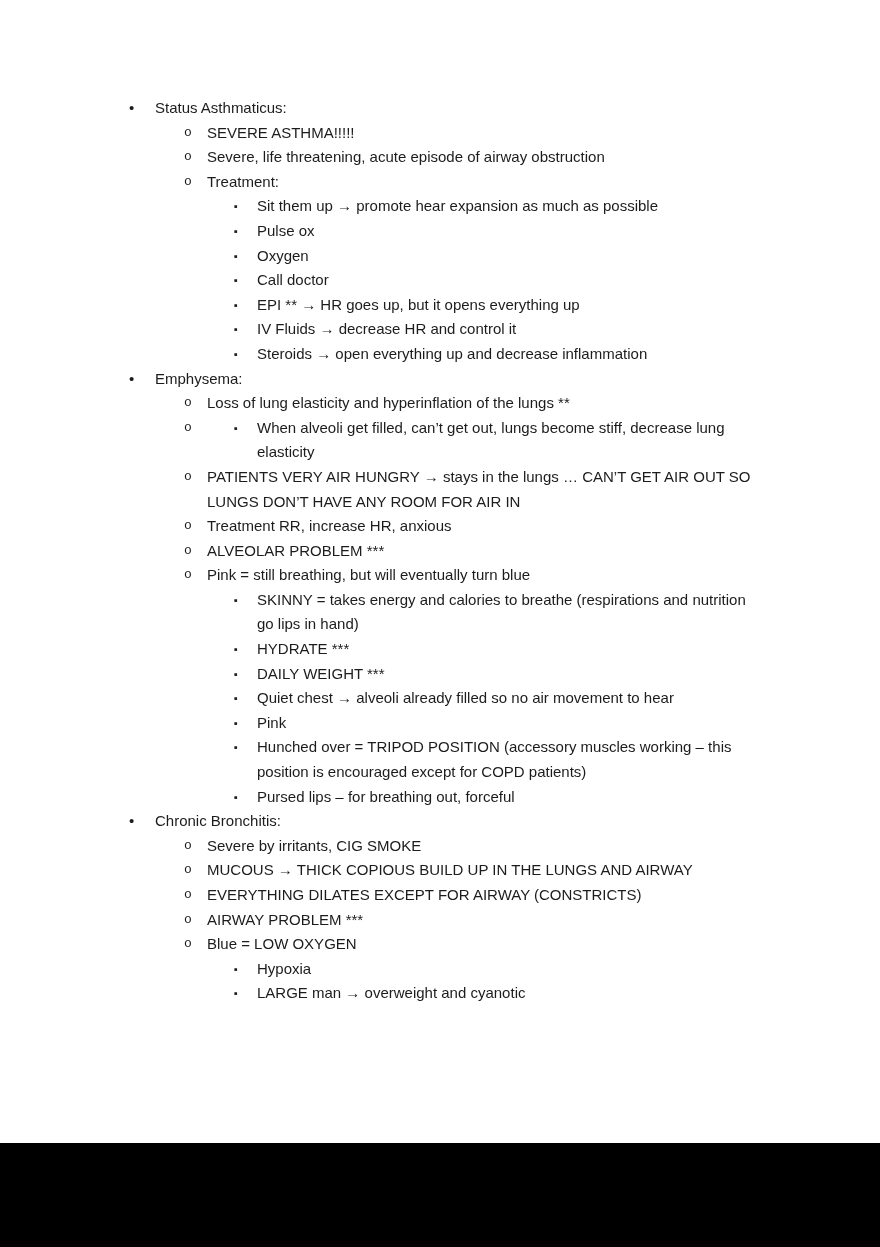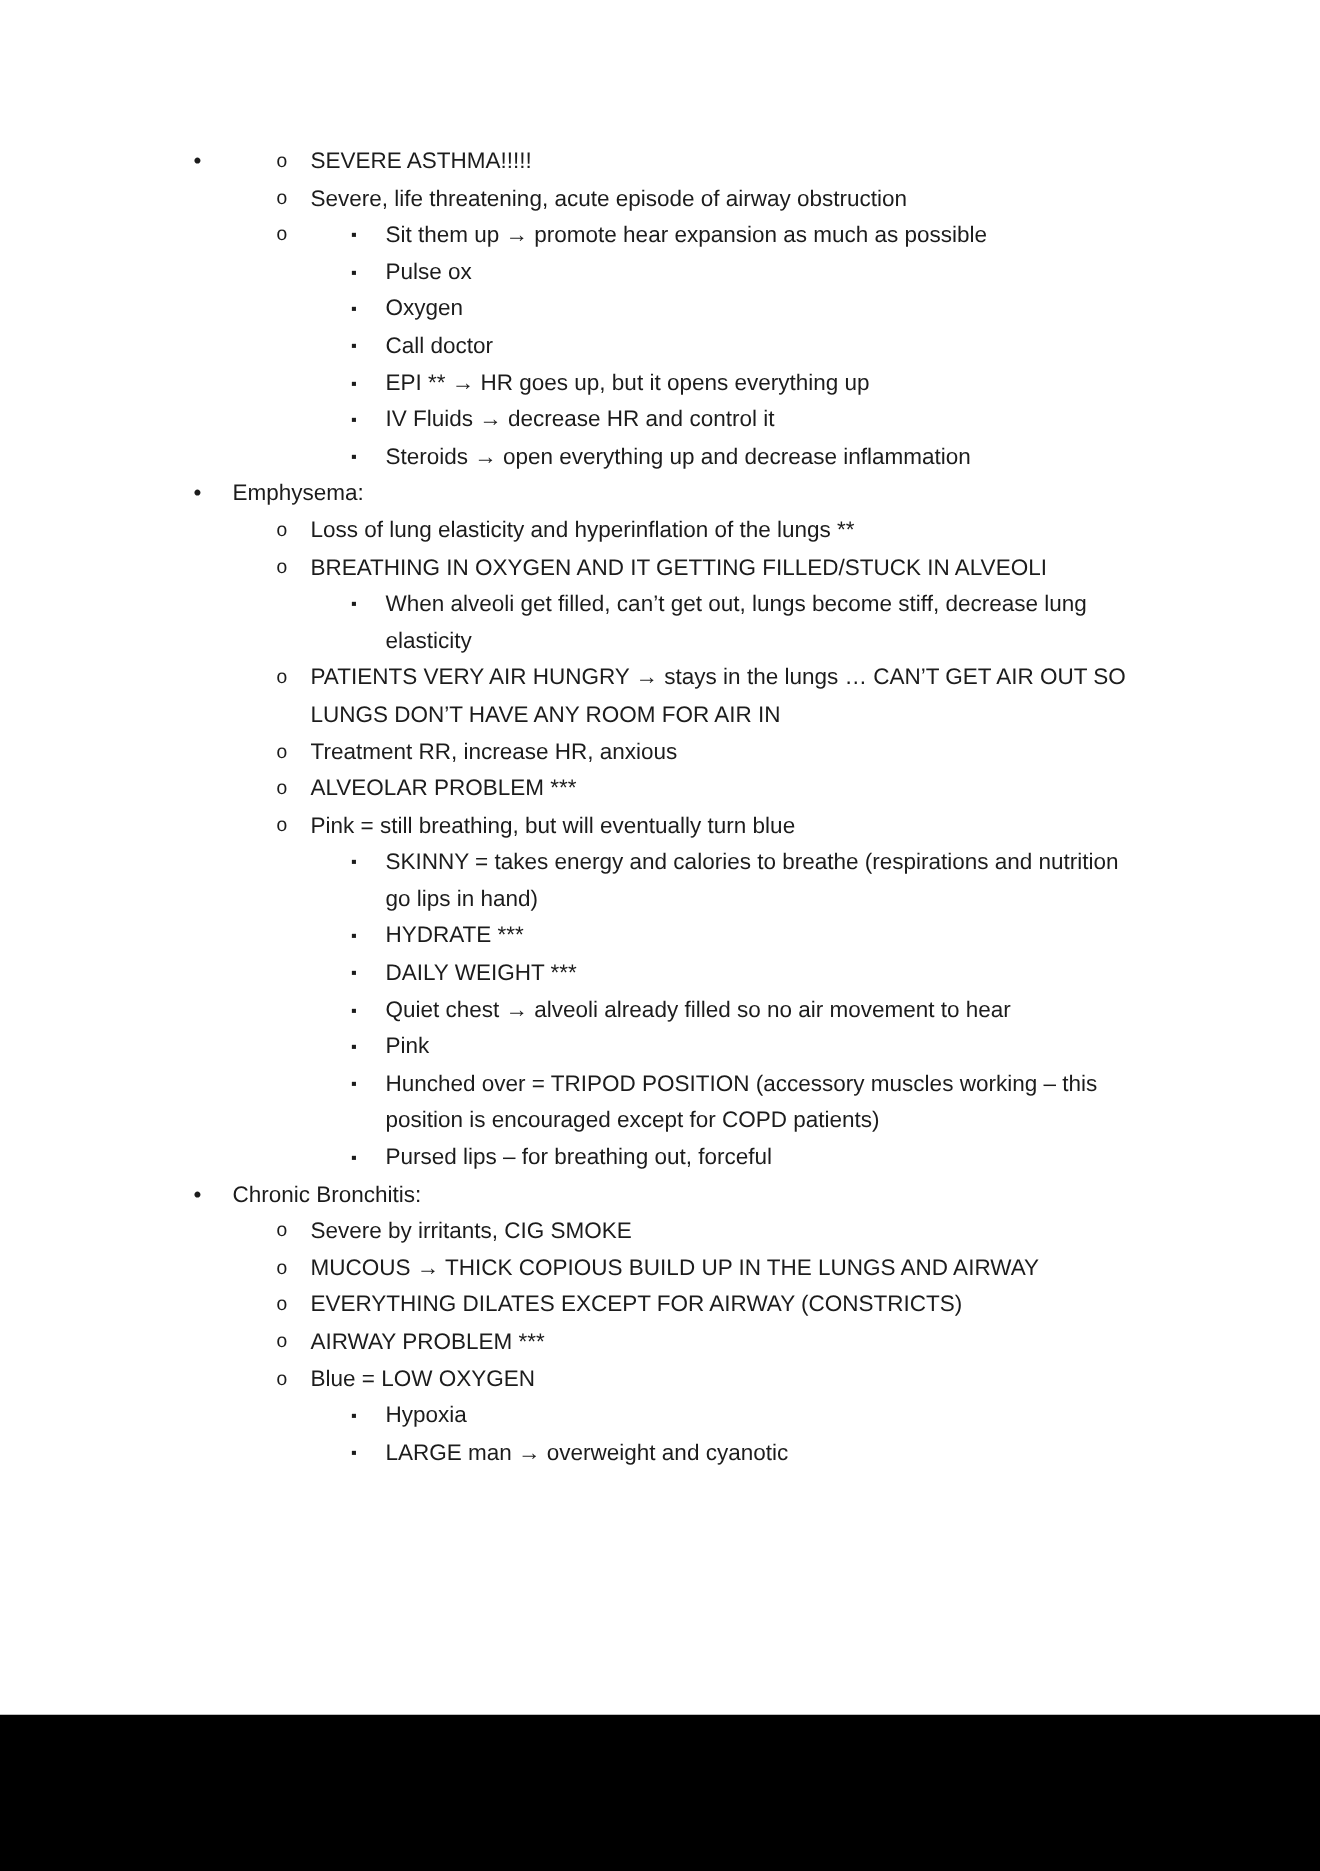--- a/index.html
+++ b/index.html
@@ -52,31 +52,33 @@
     height: 104px;
   }
 </style>
 </head>
 <body>
 
 <div class="page" style="background: rgb(255, 255, 255);">
   <div class="doc-list">
       <div class="li l1">
         <span class="marker">•</span>
+        <span class="text">Status Asthmaticus:</span>
       </div>
       <div class="li l2">
         <span class="marker">o</span>
         <span class="text">SEVERE ASTHMA!!!!!</span>
       </div>
       <div class="li l2">
         <span class="marker">o</span>
         <span class="text">Severe, life threatening, acute episode of airway obstruction</span>
       </div>
       <div class="li l2">
         <span class="marker">o</span>
+        <span class="text">Treatment:</span>
       </div>
       <div class="li l3">
         <span class="marker">▪</span>
         <span class="text">Sit them up → promote hear expansion as much as possible</span>
       </div>
       <div class="li l3">
         <span class="marker">▪</span>
         <span class="text">Pulse ox</span>
       </div>
       <div class="li l3">
@@ -102,21 +104,20 @@
       <div class="li l1">
         <span class="marker">•</span>
         <span class="text">Emphysema:</span>
       </div>
       <div class="li l2">
         <span class="marker">o</span>
         <span class="text">Loss of lung elasticity and hyperinflation of the lungs **</span>
       </div>
       <div class="li l2">
         <span class="marker">o</span>
-        <span class="text">BREATHING IN OXYGEN AND IT GETTING FILLED/STUCK IN ALVEOLI</span>
       </div>
       <div class="li l3">
         <span class="marker">▪</span>
         <span class="text">When alveoli get filled, can’t get out, lungs become stiff, decrease lung
 elasticity</span>
       </div>
       <div class="li l2">
         <span class="marker">o</span>
         <span class="text">PATIENTS VERY AIR HUNGRY → stays in the lungs … CAN’T GET AIR OUT SO
 LUNGS DON’T HAVE ANY ROOM FOR AIR IN</span>

